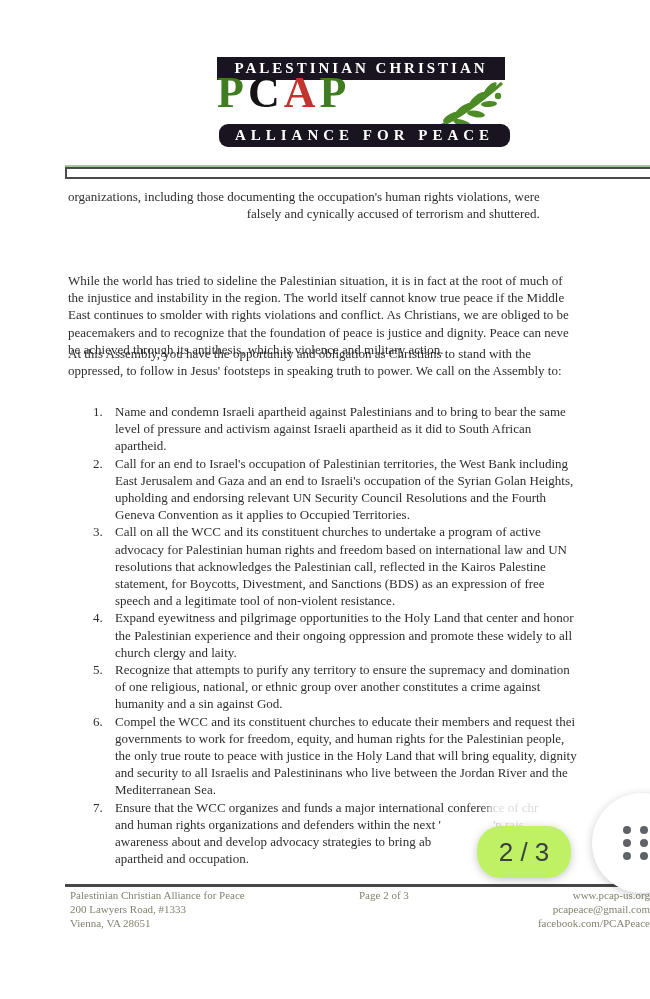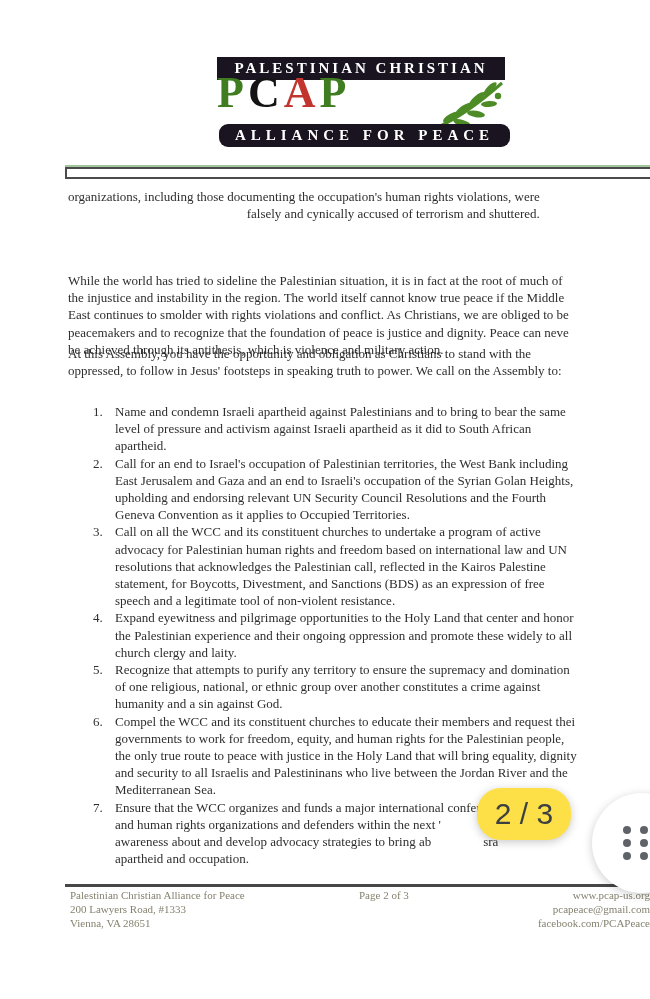--- a/index.html
+++ b/index.html
@@ -35,24 +35,24 @@
   .footer-rule{position:absolute;left:65px;top:884px;width:585px;height:3px;background:#474747;}
   .footer-col{position:absolute;top:889px;white-space:pre;font-size:11px;line-height:13.8px;
               color:#85826f;}
   .footer-left{left:70px;}
   .footer-center{left:359px;}
   .footer-right{left:440px;width:210px;text-align:right;}
 
   
   .page-glow{position:absolute;left:487px;top:791px;width:108px;height:50px;border-radius:25px;
              background:rgba(255,255,255,0.82);filter:blur(4px);}
-  .page-pill{position:absolute;left:477px;top:788px;width:94px;height:52px;border-radius:24px;
-             background:#fde047;box-shadow:0 2px 10px rgba(0,0,0,0.22);
+  .page-pill{position:absolute;left:477px;top:826px;width:94px;height:52px;border-radius:24px;
+             background:#bef264;box-shadow:0 2px 10px rgba(0,0,0,0.22);
              display:flex;align-items:center;justify-content:center;
-             font-family:"Liberation Sans",sans-serif;font-size:30px;color:#3c4043;}
+             font-family:"Liberation Sans",sans-serif;font-size:26px;color:#3c4043;}
   .grid-button{position:absolute;left:592px;top:793px;width:100px;height:100px;border-radius:50%;
                background:#fff;box-shadow:0 2px 10px rgba(0,0,0,0.20);
                display:flex;align-items:center;}
   .dot-grid{margin-left:31px;display:grid;grid-template-columns:8px 8px;
             grid-template-rows:8px 8px 8px;column-gap:9px;row-gap:5px;}
   .dot{width:8px;height:8px;border-radius:50%;background:#5f6368;}
 </style>
 </head>
 <body>
 

